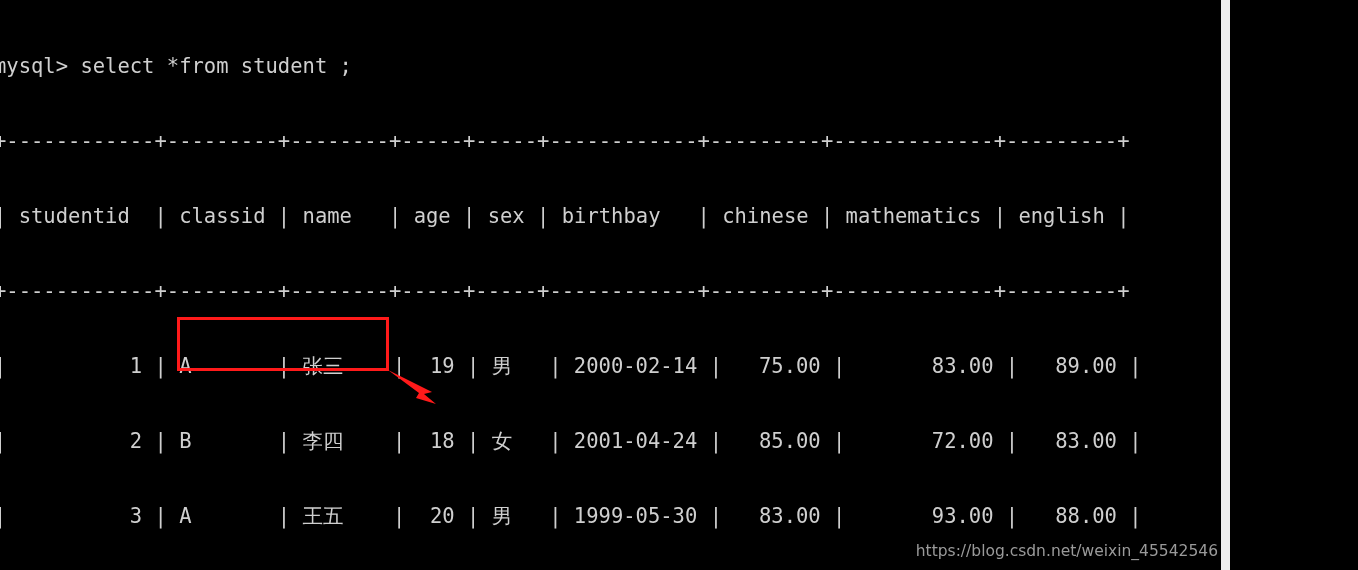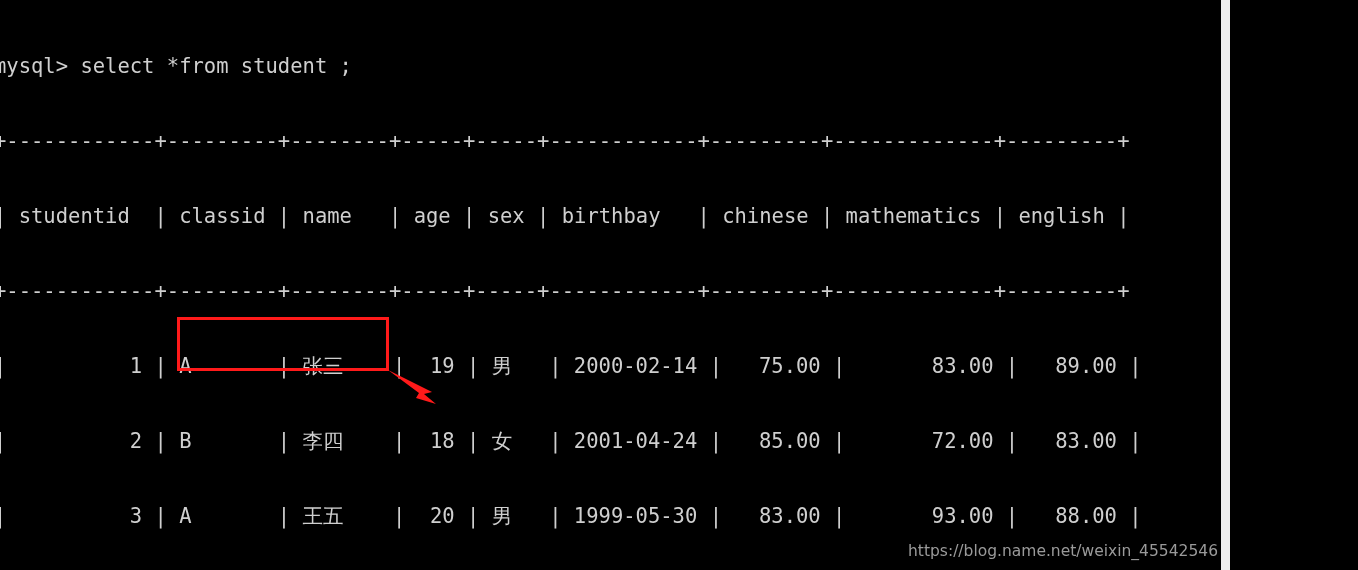--- a/index.html
+++ b/index.html
@@ -113,17 +113,17 @@
     
   </div>
 
   <div class="hl-box"></div>
 
   <svg class="arrow" viewBox="0 0 60 44" xmlns="http://www.w3.org/2000/svg">
     <path d="M2 4 L46 26 L38 28 L50 38 L30 32 L33 27 Z" fill="#ff1a1a"></path>
   </svg>
 
 
-  <div class="watermark">https://blog.name.net/weixin_45542546</div>
+  <div class="watermark">https://blog.csdn.net/weixin_45542546</div>
 
   <div class="edge-strip"></div>
 
 </div>
 
 </body></html>

